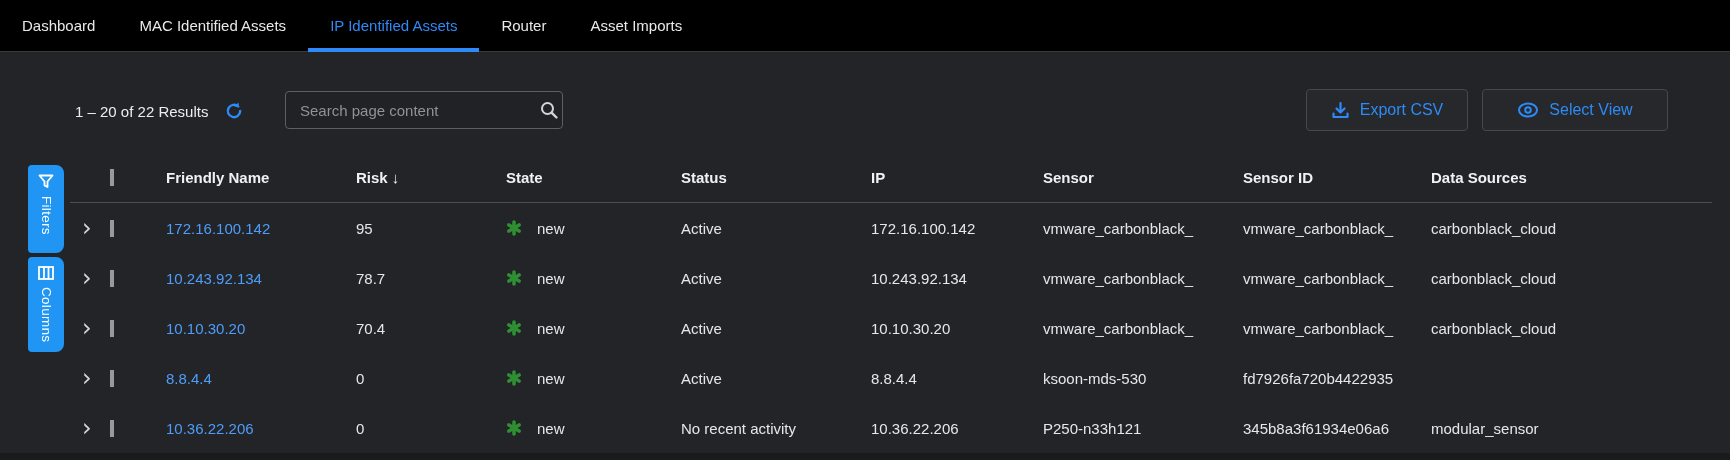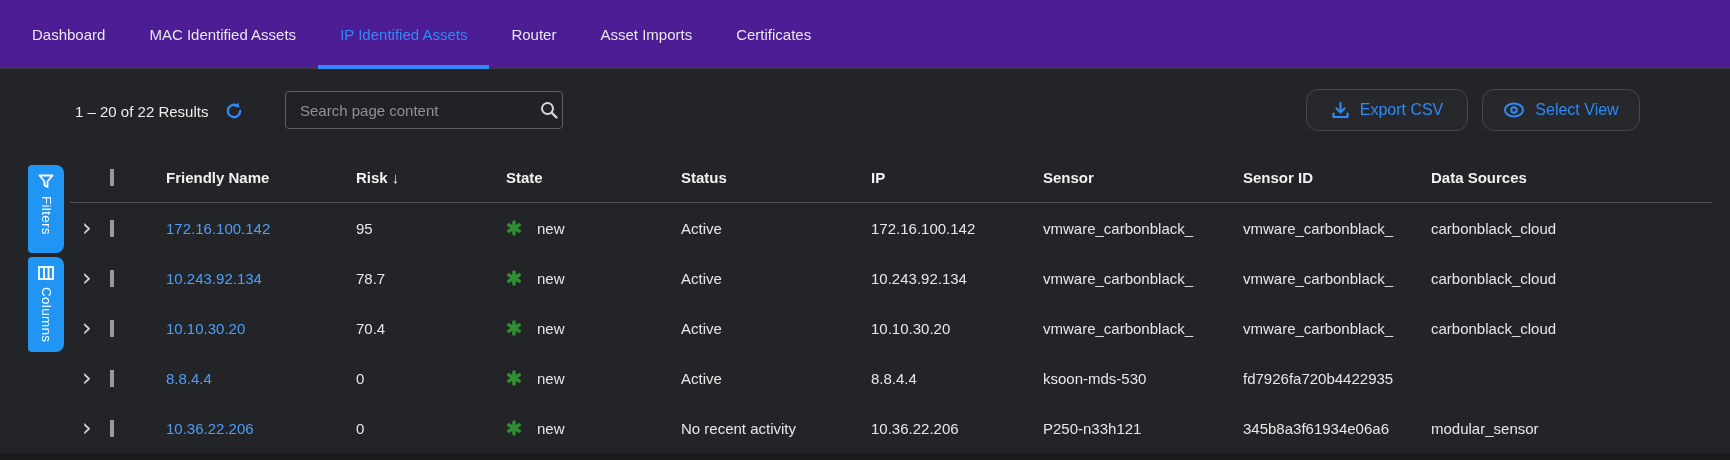--- a/index.html
+++ b/index.html
@@ -6,26 +6,25 @@
   html, body { width: 1730px; height: 460px; overflow: hidden; }
   body {
     background: #222427;
     font-family: "Liberation Sans", sans-serif;
     color: #e6e7e8;
     position: relative;
   }
 
   
   .tabbar {
-    height: 69px;
-    background: #4c1d95;
+    height: 52px;
+    background: #000000;
     border-bottom: 1px solid #37393c;
     display: flex;
     align-items: stretch;
-    padding-left: 10px;
   }
   .tab {
     display: flex;
     align-items: center;
     padding: 0 22px;
     font-size: 15px;
     color: #e8e9ea;
     cursor: pointer;
     position: relative;
     white-space: nowrap;
@@ -62,28 +61,28 @@
     font-size: 15px; color: #e6e7e8;
     font-family: "Liberation Sans", sans-serif;
   }
   .search-box input::placeholder { color: #8f9296; }
   .search-icon { width: 20px; height: 20px; flex: 0 0 auto; cursor: pointer; }
 
   .btn {
     position: absolute; top: 0; height: 42px;
     background: #26282b;
     border: 1px solid #46484b;
-    border-radius: 12px;
+    border-radius: 4px;
     color: #2e8af6;
     font-size: 16px;
     display: flex; align-items: center; justify-content: center; gap: 10px;
     cursor: pointer;
   }
   .btn-export { left: 1306px; width: 162px; }
-  .btn-select-view { left: 1482px; width: 158px; }
+  .btn-select-view { left: 1482px; width: 186px; }
   .btn svg { flex: 0 0 auto; }
 
   
   .side-btn {
     position: absolute; left: 28px; width: 36px;
     background: #2095f3;
     border-radius: 4px 8px 8px 4px;
     color: #ffffff;
     display: flex; flex-direction: column; align-items: center;
     padding-top: 9px; gap: 7px;
@@ -133,21 +132,20 @@
 </style>
 </head>
 <body>
 
 <div class="tabbar">
   <div class="tab">Dashboard</div>
   <div class="tab">MAC Identified Assets</div>
   <div class="tab active">IP Identified Assets</div>
   <div class="tab">Router</div>
   <div class="tab">Asset Imports</div>
-  <div class="tab">Certificates</div>
 </div>
 
 <div class="toolbar">
   <div class="results-group">
     <span class="results-text">1 – 20 of 22 Results</span>
     <span class="refresh-icon">
       <svg width="20" height="20" viewBox="0 0 20 20">
         <path d="M16.2 10a6.2 6.2 0 1 1-1.9-4.5" fill="none" stroke="#2e8af6" stroke-width="2.4" stroke-linecap="round"></path>
         <path d="M14.5 1.5 L15 6.3 L10.2 5.6 Z" fill="#2e8af6"></path>
       </svg>

